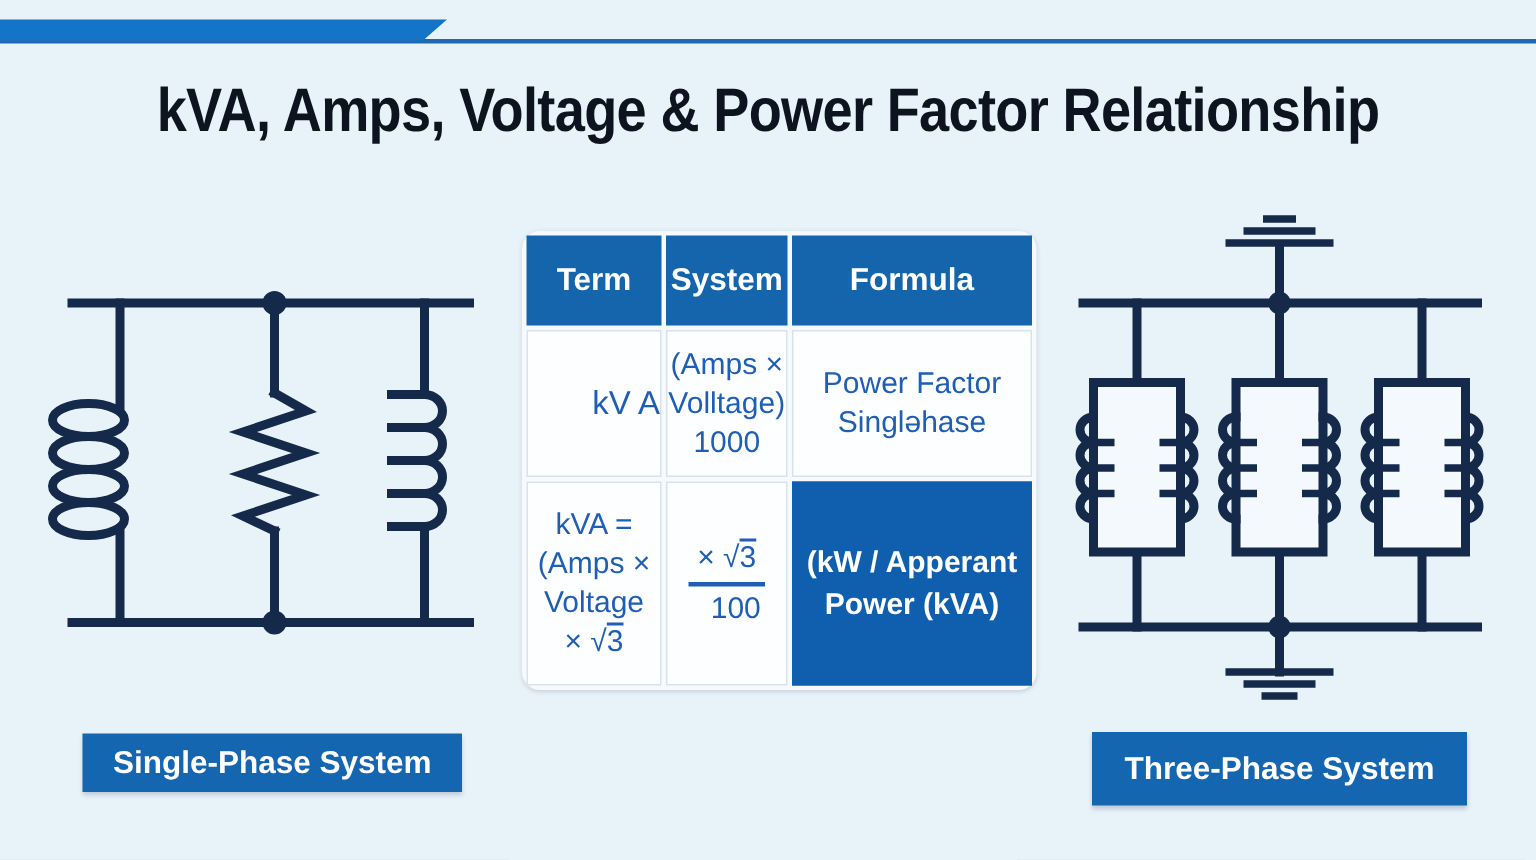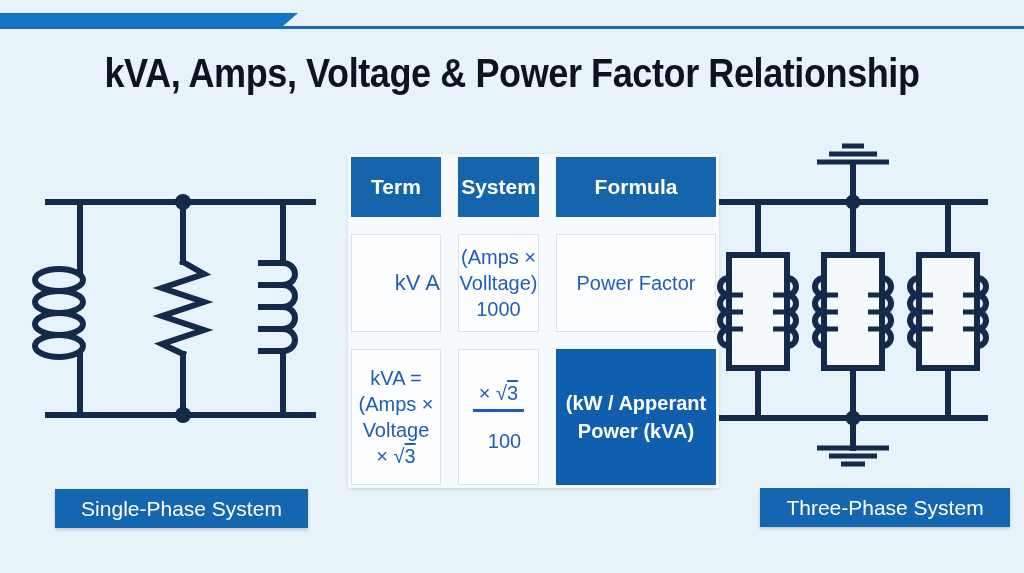--- a/index.html
+++ b/index.html
@@ -25,51 +25,52 @@
   svg.circuit { position:absolute; overflow:visible; }
   .wire { fill:none; stroke:var(--circuit-navy,#15294a); stroke-width:6; stroke-linecap:square; stroke-linejoin:miter; }
   .wire-thin { fill:none; stroke:var(--circuit-navy,#15294a); stroke-width:5; stroke-linecap:butt; }
   .dot { fill:var(--circuit-navy,#15294a); stroke:none; }
   .winding-box { fill:#f3f9fd; stroke:var(--circuit-navy,#15294a); stroke-width:6; }
 
   
   .table {
     position:absolute; left:348px; top:154px;
     display:grid; grid-template-columns:90px 81px 160px; grid-template-rows:60px 98px 136px;
-    gap:17px; padding:3px; background:var(--table-gap,#f6fafd);
+    gap:3px; padding:3px; background:var(--table-gap,#f6fafd);
     box-shadow:0 1px 3px rgba(20,40,70,0.15);
+    border-radius:12px;
   }
   .th {
     background:var(--header-blue,#1465ac); color:#fff; font-weight:bold; font-size:21px;
     display:flex; align-items:center; justify-content:center;
   }
   .cell {
     background:var(--cell-bg,#fdfeff); color:var(--table-text-blue,#1f5eb5);
     border:1px solid #d9e2ea; font-size:20px; line-height:26px; text-align:center;
     display:flex; flex-direction:column; align-items:center; justify-content:center;
   }
   .cell.big { font-size:22px;align-items:flex-end; }
   .cell .line { white-space:nowrap; }
   .cell.highlight {
     background:var(--highlight-blue,#0f5fae); color:#fff; font-weight:bold;
     border:1px solid var(--highlight-blue,#0f5fae); line-height:28px;
   }
   .rad { text-decoration:overline; }
   .frac { display:flex; flex-direction:column; align-items:center; }
   .frac .num { border-bottom:3px solid var(--table-text-blue,#1f5eb5); padding:0 6px 3px; }
-  .frac .den { padding-top:16px;margin-left:12px; }
+  .frac .den { padding-top:2px;margin-left:12px; }
 
   
   .sys-label {
     position:absolute; background:var(--label-blue,#1566b1); color:#fff;
-    font-weight:normal; font-size:21px; display:flex; align-items:center; justify-content:center;
+    font-weight:bold; font-size:21px; display:flex; align-items:center; justify-content:center;
     box-shadow:0 2px 3px rgba(20,40,70,0.2);
   }
   .sys-label.left  { left:55px;  top:489px; width:253px; height:39px; }
-  .sys-label.right { left:760px; top:488px; width:250px; height:39px; }
+  .sys-label.right { left:728px; top:488px; width:250px; height:49px; }
 </style>
 </head>
 <body>
 
 <div class="stage">
 
   <div class="accent-thin"></div>
   <div class="accent-thick"></div>
   <div class="accent-slant"></div>
 
@@ -111,20 +112,21 @@
     <div class="cell big">
       <div class="line">kV A</div>
     </div>
     <div class="cell">
       <div class="line">(Amps ×</div>
       <div class="line">Volltage)</div>
       <div class="line">1000</div>
     </div>
     <div class="cell">
       <div class="line">Power Factor</div>
+      <div class="line">Singləhase</div>
     </div>
 
     <div class="cell">
       <div class="line">kVA =</div>
       <div class="line">(Amps ×</div>
       <div class="line">Voltage</div>
       <div class="line"><span>× √</span><span class="rad">3</span></div>
     </div>
     <div class="cell">
       <div class="frac">

